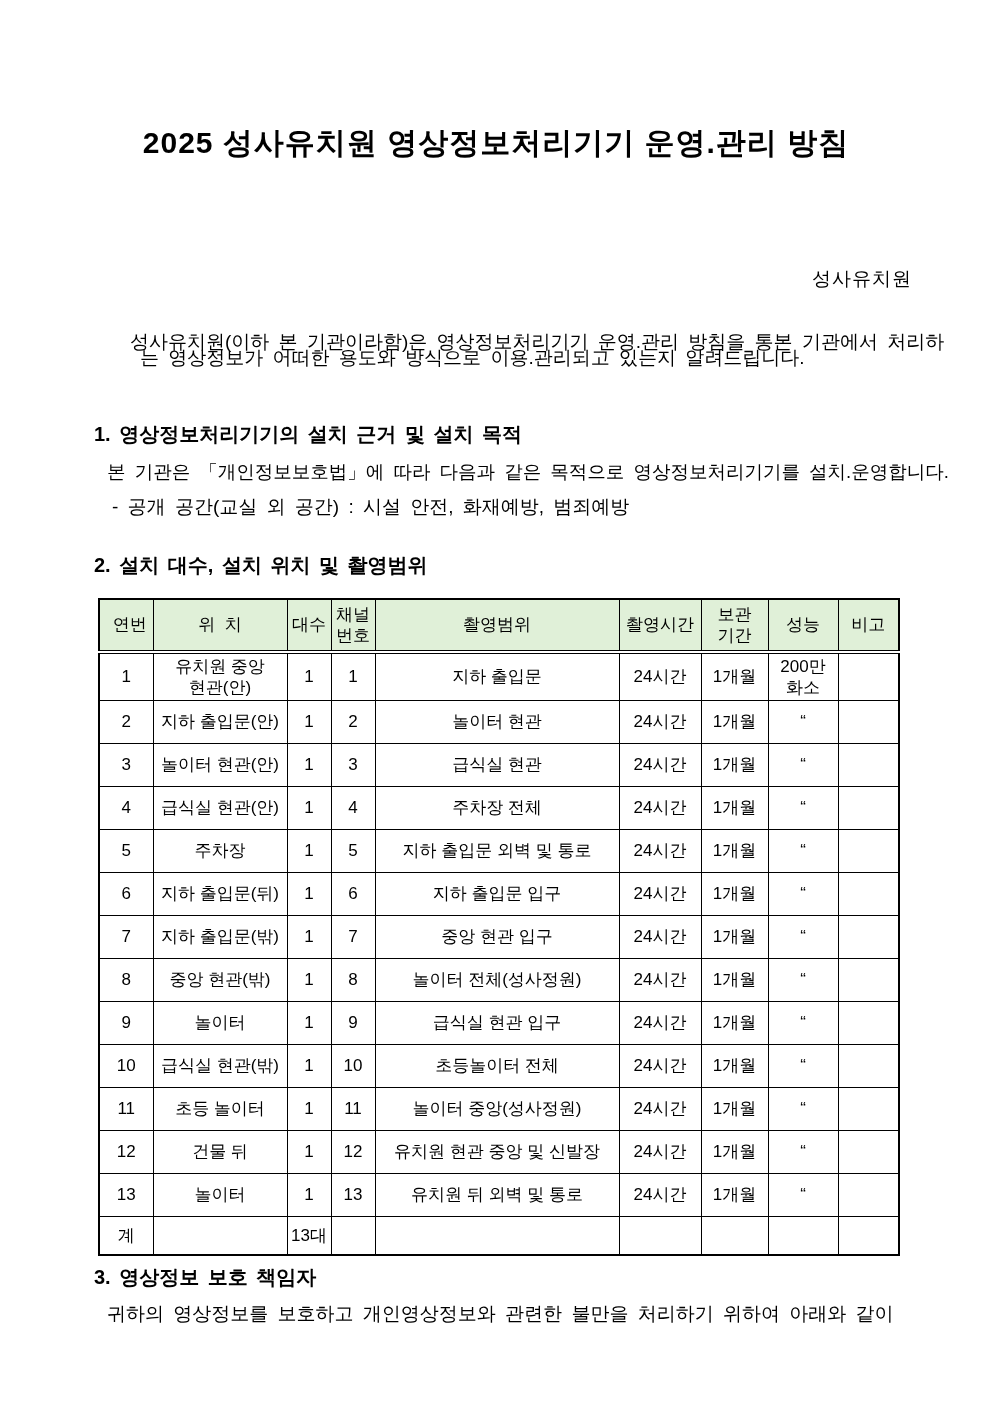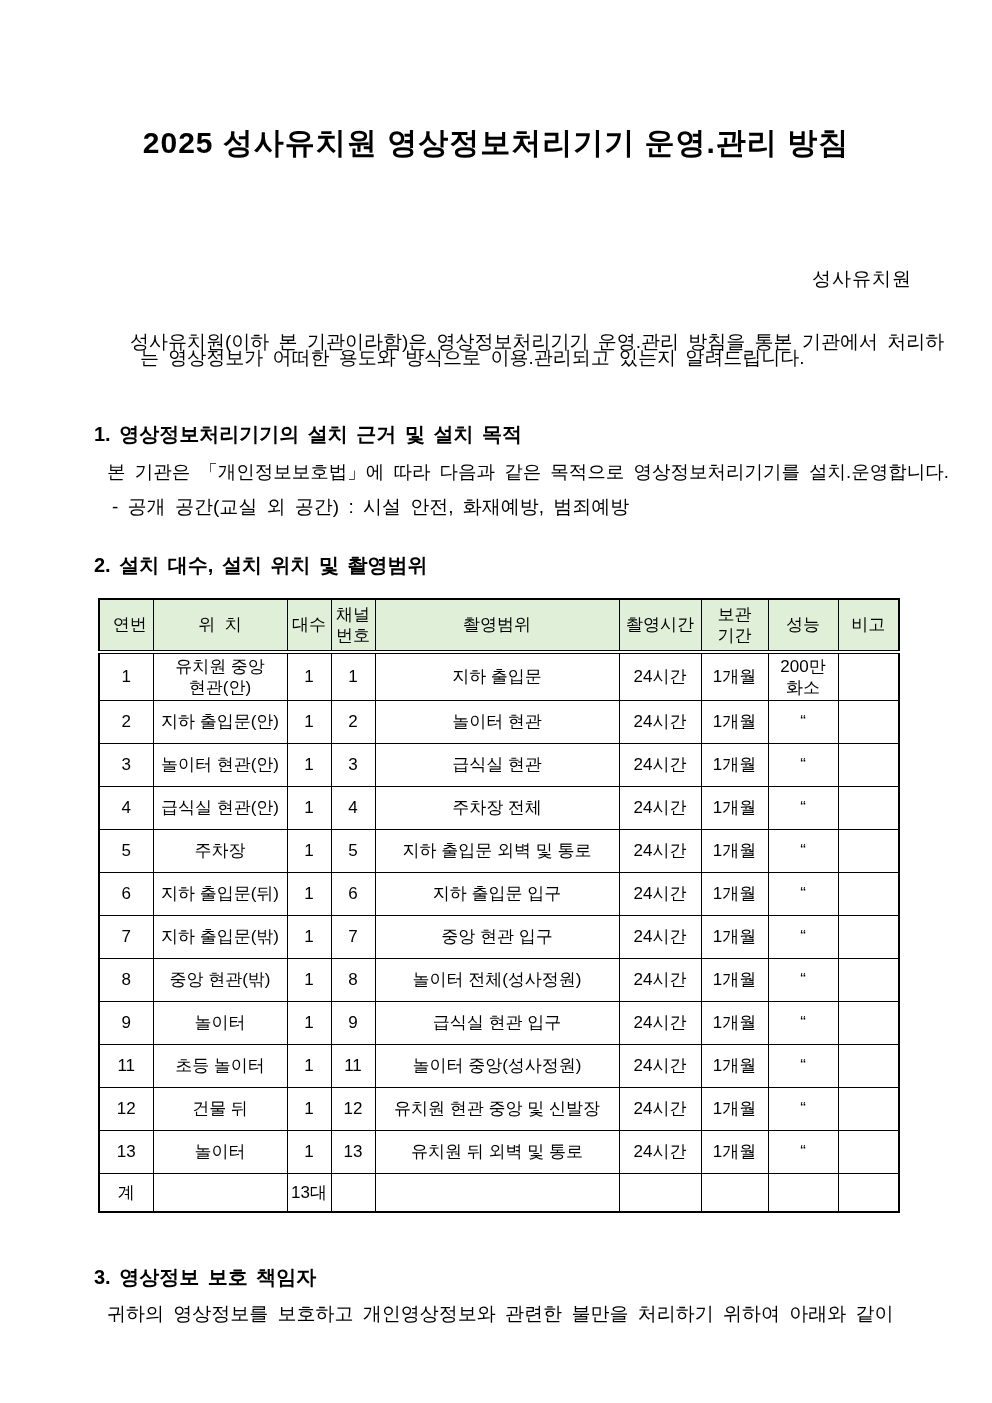--- a/index.html
+++ b/index.html
@@ -212,20 +212,31 @@
           <td class="c1">놀이터</td>
           <td class="c2">1</td>
           <td class="c3">9</td>
           <td class="c4">급식실 현관 입구</td>
           <td class="c5">24시간</td>
           <td class="c6">1개월</td>
           <td class="c7">“</td>
           <td class="c8"></td>
         </tr>
         <tr>
+          <td class="c0">10</td>
+          <td class="c1">급식실 현관(밖)</td>
+          <td class="c2">1</td>
+          <td class="c3">10</td>
+          <td class="c4">초등놀이터 전체</td>
+          <td class="c5">24시간</td>
+          <td class="c6">1개월</td>
+          <td class="c7">“</td>
+          <td class="c8"></td>
+        </tr>
+        <tr>
           <td class="c0">11</td>
           <td class="c1">초등 놀이터</td>
           <td class="c2">1</td>
           <td class="c3">11</td>
           <td class="c4">놀이터 중앙(성사정원)</td>
           <td class="c5">24시간</td>
           <td class="c6">1개월</td>
           <td class="c7">“</td>
           <td class="c8"></td>
         </tr>

